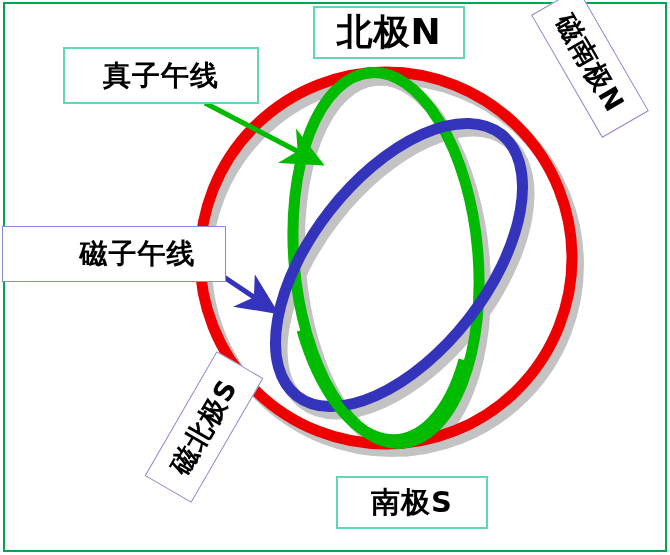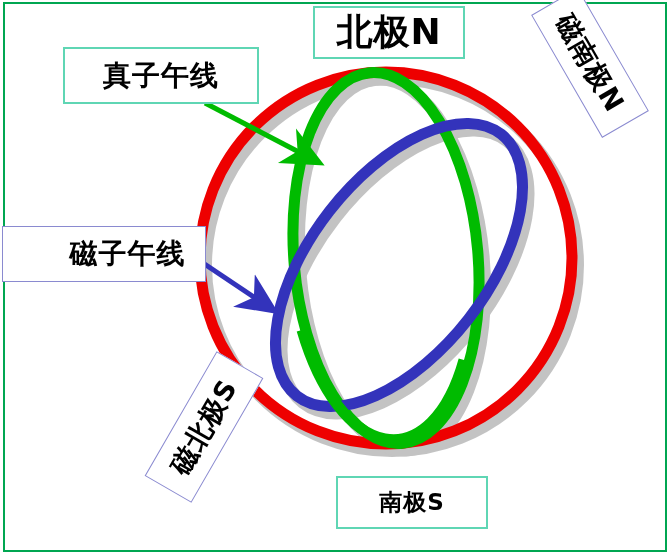--- a/index.html
+++ b/index.html
@@ -57,28 +57,28 @@
     left: 313px; top: 6px; width: 152px; height: 53px;
   }
   #box-north-pole .txt { font-size: 36px; }
 
   #box-true-meridian {
     left: 63px; top: 47px; width: 196px; height: 57px;
   }
   #box-true-meridian .txt { font-size: 28px; }
 
   #box-magnetic-meridian {
-    left: 2px; top: 226px; width: 204px; height: 56px; padding-left: 47px;
+    left: 2px; top: 226px; width: 224px; height: 56px; padding-left: 47px;
   }
   #box-magnetic-meridian .txt { font-size: 28px; }
 
   #box-south-pole {
     left: 336px; top: 476px; width: 152px; height: 53px;
   }
-  #box-south-pole .txt { font-size: 23px; }
+  #box-south-pole .txt { font-size: 29px; }
 
   
   #box-mag-south {
     left: 519px; top: 36px; width: 142px; height: 54px;
     transform: rotate(60deg);
     transform-origin: center center;
   }
   #box-mag-south .txt { font-size: 27px; }
 
   #box-mag-north {

